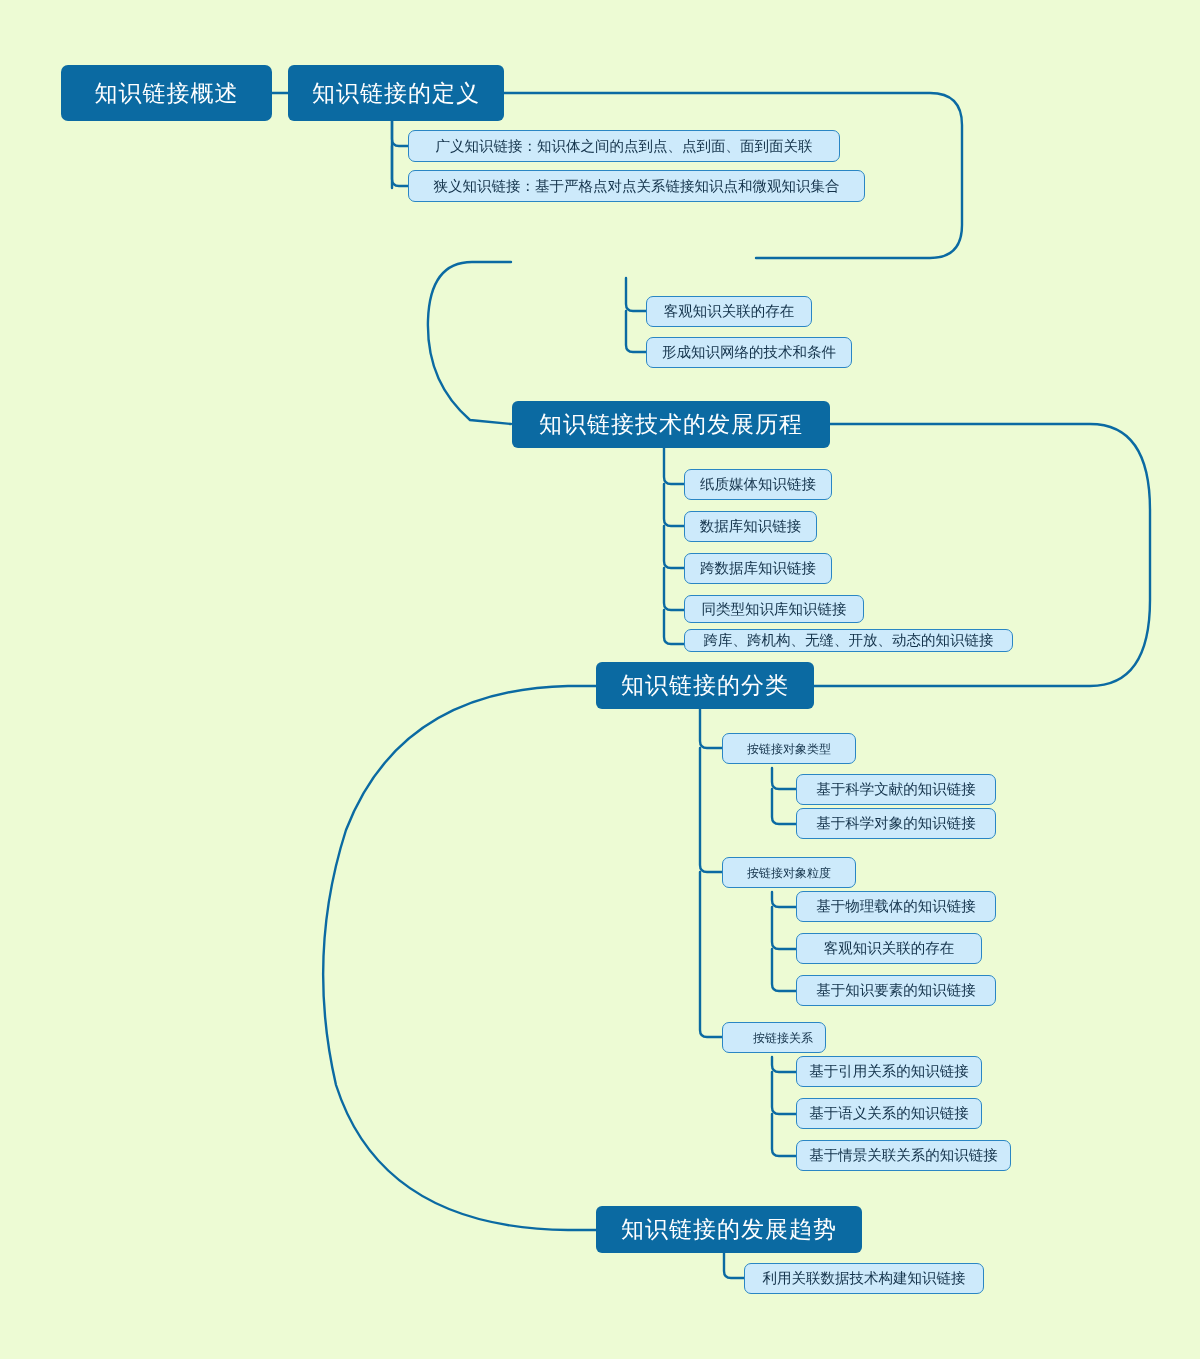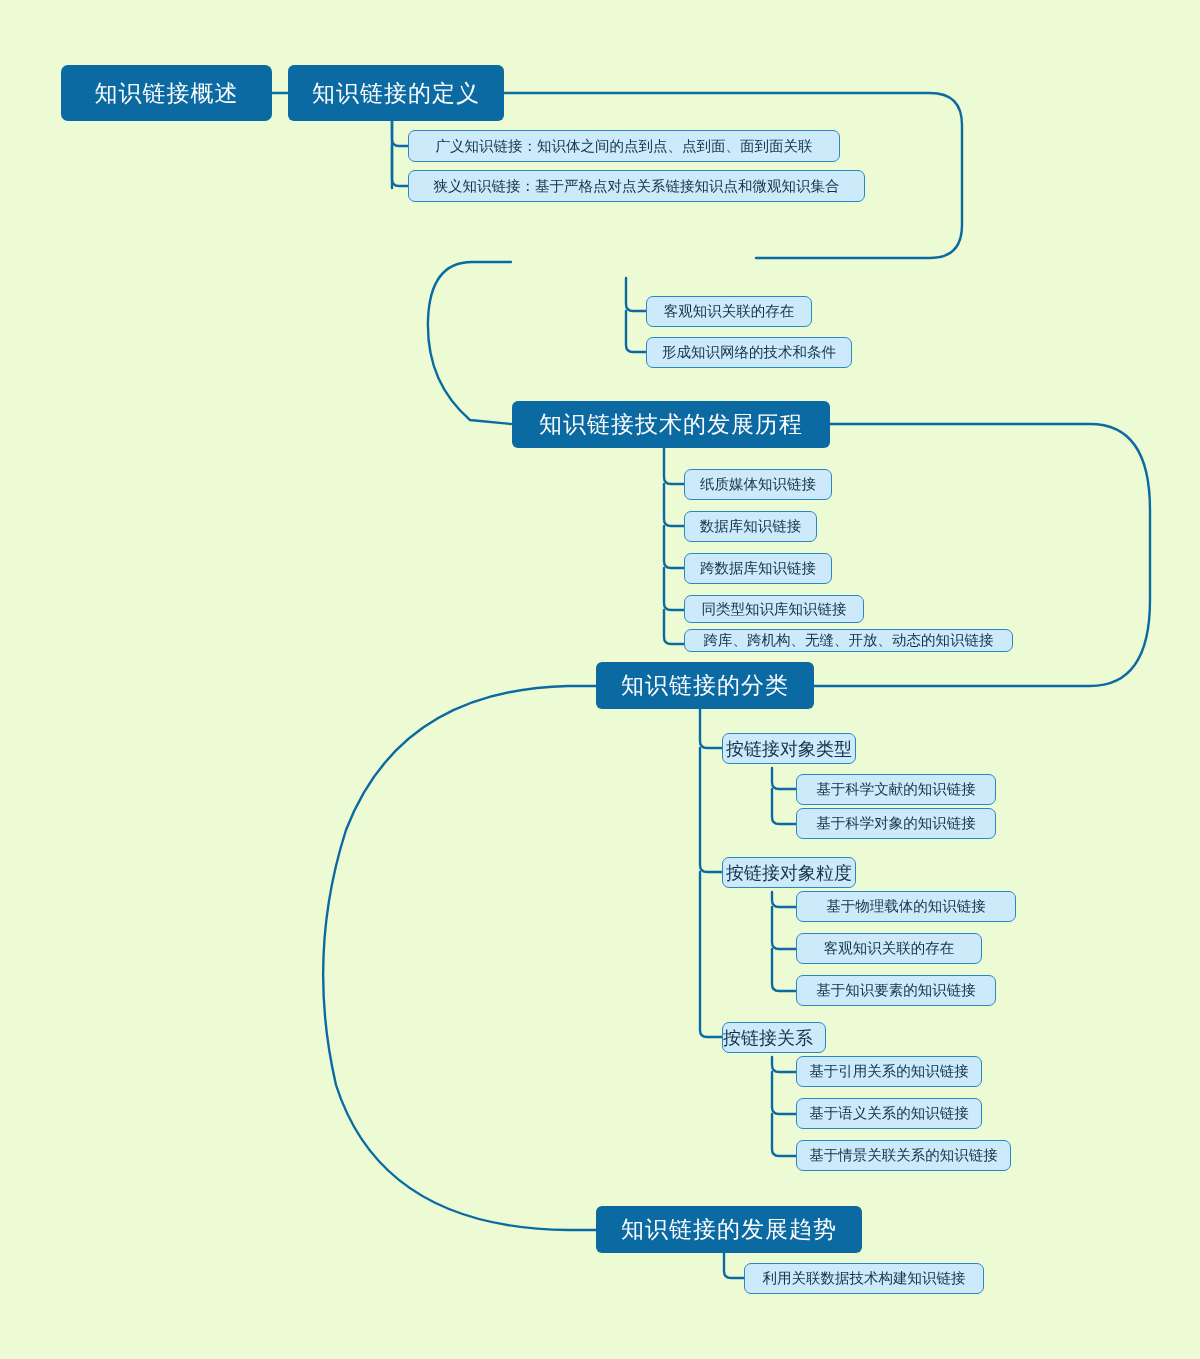--- a/index.html
+++ b/index.html
@@ -51,21 +51,21 @@
   
   .leaf {
     background: #cdeafb;
     border: 1.6px solid #2a86c4;
     border-radius: 7px;
     color: #13324a;
     font-size: 14.5px;
     padding: 0 12px;
   }
   .leaf.mid {
-    font-size: 18px;
+    font-size: 12px;
   }
 </style>
 </head>
 <body>
 
 <div id="canvas">
 
   <svg id="connectors" viewBox="0 0 1200 1359" xmlns="http://www.w3.org/2000/svg">
     <g fill="none" stroke="#0b6aa2" stroke-width="2.4" stroke-linecap="round">
 
@@ -161,21 +161,21 @@
   <div class="node leaf" style="left:796px; top:774px; width:200px; height:31px;">
     <span>基于科学文献的知识链接</span>
   </div>
   <div class="node leaf" style="left:796px; top:808px; width:200px; height:31px;">
     <span>基于科学对象的知识链接</span>
   </div>
 
   <div class="node leaf mid" style="left:722px; top:857px; width:134px; height:31px;">
     <span>按链接对象粒度</span>
   </div>
-  <div class="node leaf" style="left:796px; top:891px; width:220px; height:31px;">
+  <div class="node leaf" style="left:796px; top:891px; width:200px; height:31px;">
     <span>基于物理载体的知识链接</span>
   </div>
   <div class="node leaf" style="left:796px; top:933px; width:186px; height:31px;">
     <span>客观知识关联的存在</span>
   </div>
   <div class="node leaf" style="left:796px; top:975px; width:200px; height:31px;">
     <span>基于知识要素的知识链接</span>
   </div>
 
   <div class="node leaf mid" style="left:722px; top:1022px; width:104px; height:31px;justify-content:flex-end;">

